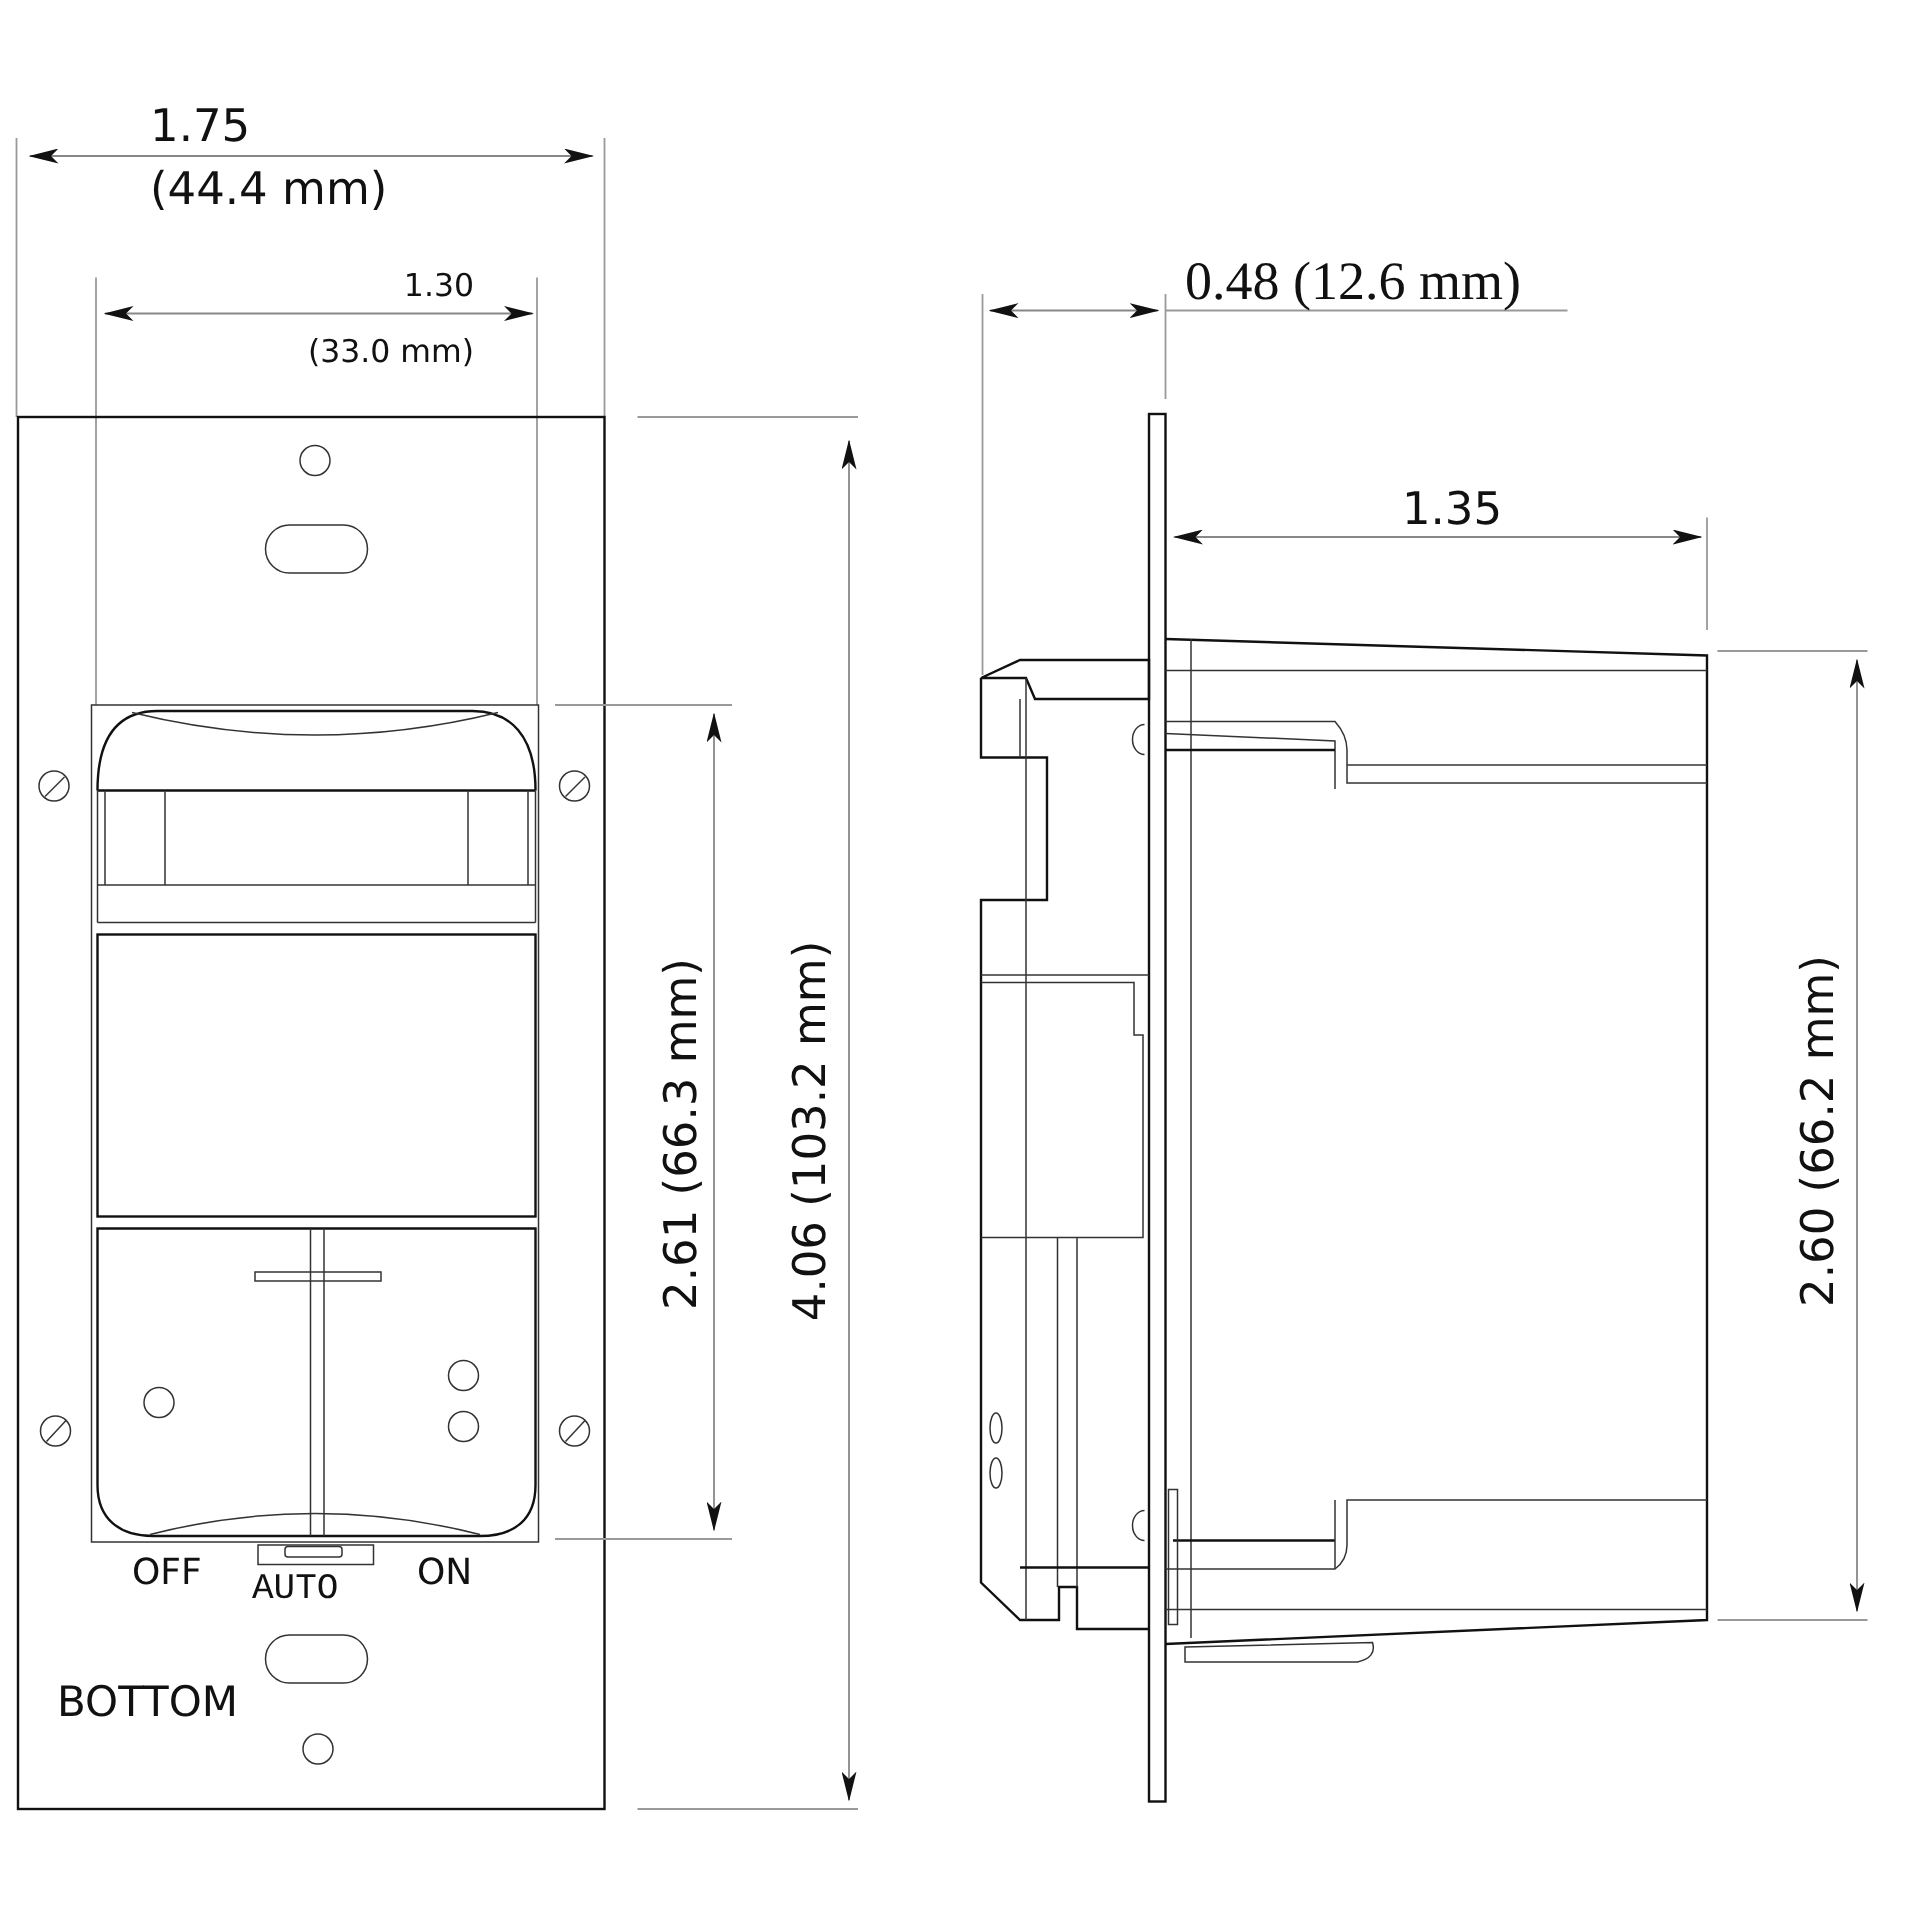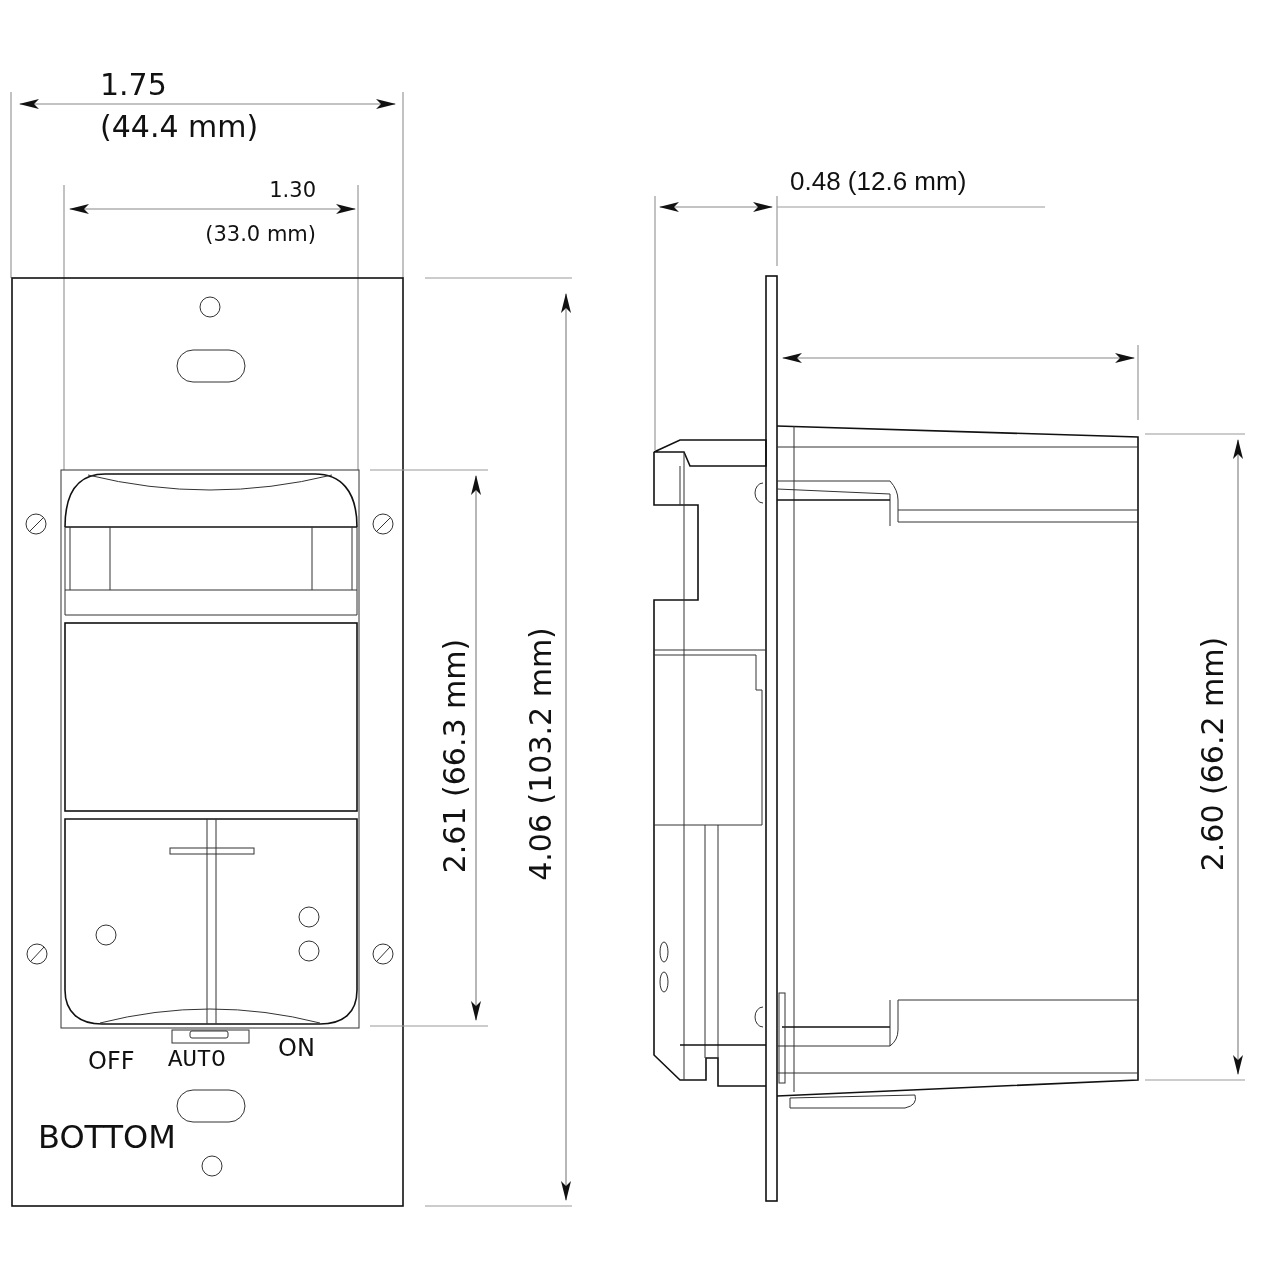--- a/index.html
+++ b/index.html
@@ -147,21 +147,22 @@
   <div>(44.4 mm)</div>
 </div>
 <div style="position:absolute;left:100px;top:168px;width:216px;text-align:right;font-family:'DejaVu Sans',sans-serif;font-size:21px;line-height:44px;color:#111;">
   <div>1.30</div>
   <div>(33.0 mm)</div>
 </div>
 
 <div style="position:absolute;left:454px;top:756px;width:0;height:0;white-space:nowrap;font-family:'DejaVu Sans',sans-serif;font-size:30px;color:#111;transform:translate(-50%,-50%) rotate(-90deg);display:flex;align-items:center;justify-content:center;">2.61 (66.3 mm)</div>
 <div style="position:absolute;left:540px;top:754px;width:0;height:0;white-space:nowrap;font-family:'DejaVu Sans',sans-serif;font-size:30px;color:#111;transform:translate(-50%,-50%) rotate(-90deg);display:flex;align-items:center;justify-content:center;">4.06 (103.2 mm)</div>
 
-<div style="position:absolute;left:88px;top:1034px;font-family:'DejaVu Sans',sans-serif;font-size:24px;color:#111;margin-top:13px;">OFF</div>
+<div style="position:absolute;left:88px;top:1034px;font-family:'DejaVu Sans',sans-serif;font-size:24px;color:#111;">OFF</div>
 <div style="position:absolute;left:168px;top:1046px;font-family:Liberation Mono, monospace;font-size:24px;color:#111;">AUTO</div>
 <div style="position:absolute;left:278px;top:1034px;font-family:'DejaVu Sans',sans-serif;font-size:24px;color:#111;">ON</div>
-<div style="position:absolute;left:38px;top:1118px;font-family:'DejaVu Sans',sans-serif;font-size:32px;color:#111;">BOTTOM</div>
+<div style="position:absolute;left:38px;top:1118px;font-family:'DejaVu Sans',sans-serif;font-size:28px;color:#111;">BOTTOM</div>
 
-<div style="position:absolute;left:790px;top:166px;white-space:nowrap;font-family:Liberation Sans, sans-serif;font-size:26px;color:#111;">0.48 (12.6 mm)</div>
+<div style="position:absolute;left:790px;top:166px;white-space:nowrap;font-family:Liberation Serif, serif;font-size:36px;color:#111;">0.48 (12.6 mm)</div>
 <div style="position:absolute;left:860px;top:318px;width:216px;text-align:center;font-family:'DejaVu Sans',sans-serif;font-size:30px;line-height:44px;color:#111;">
+  <div>1.35</div>
 </div>
 <div style="position:absolute;left:1212px;top:754px;width:0;height:0;white-space:nowrap;font-family:'DejaVu Sans',sans-serif;font-size:30px;color:#111;transform:translate(-50%,-50%) rotate(-90deg);display:flex;align-items:center;justify-content:center;">2.60 (66.2 mm)</div>
 
 </body></html>

